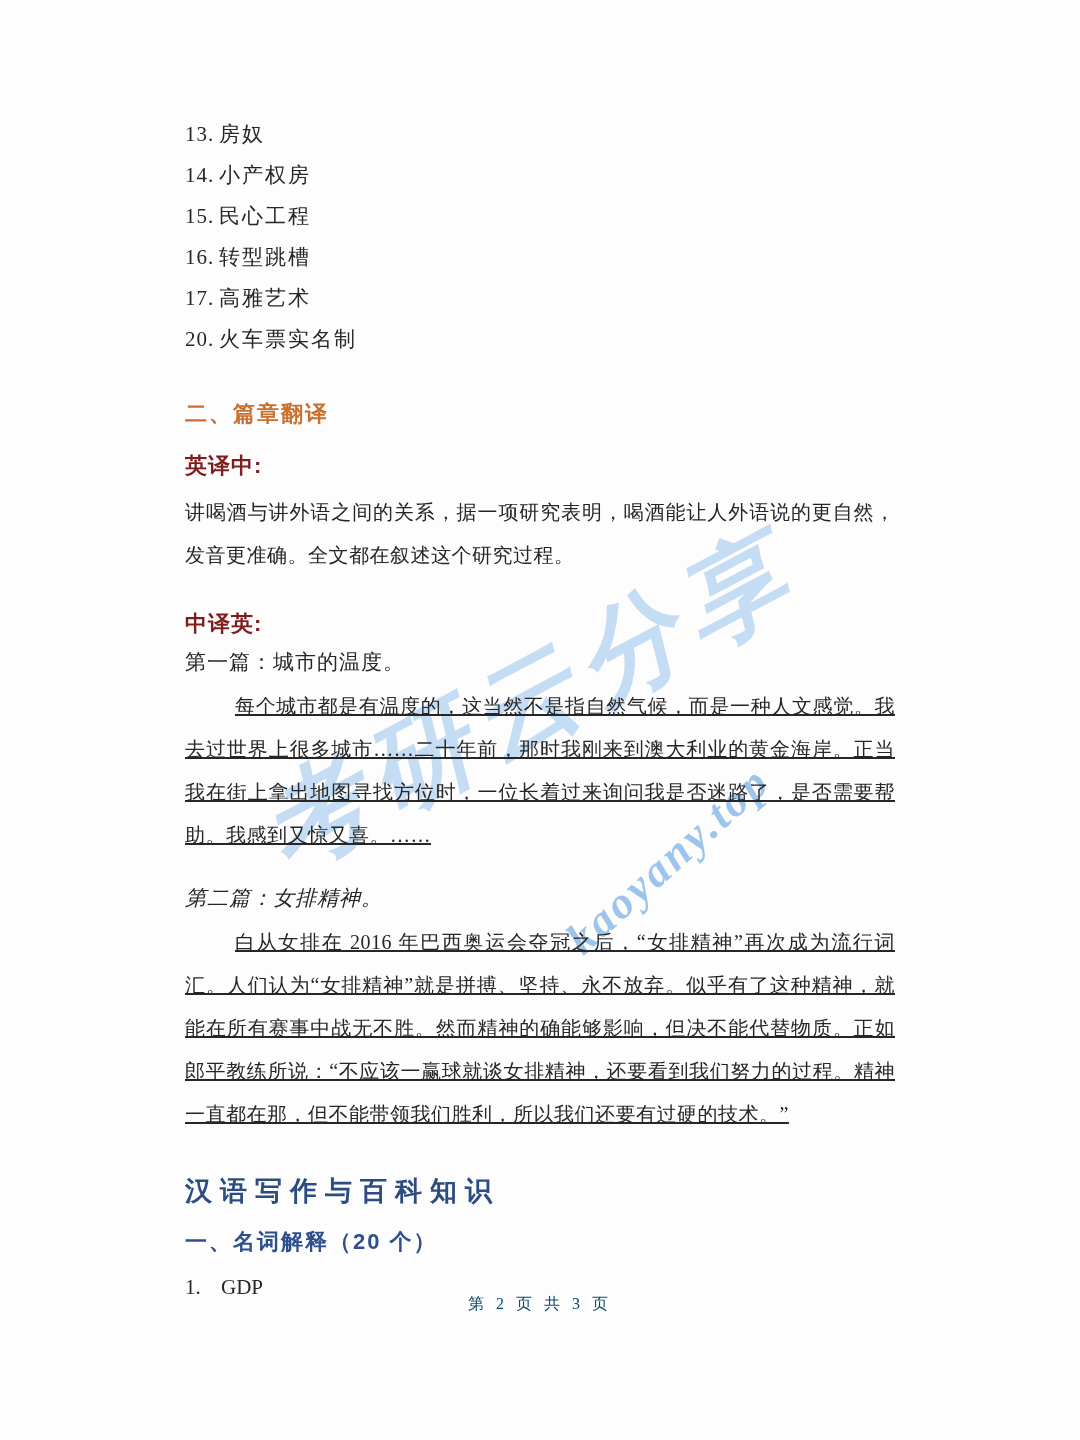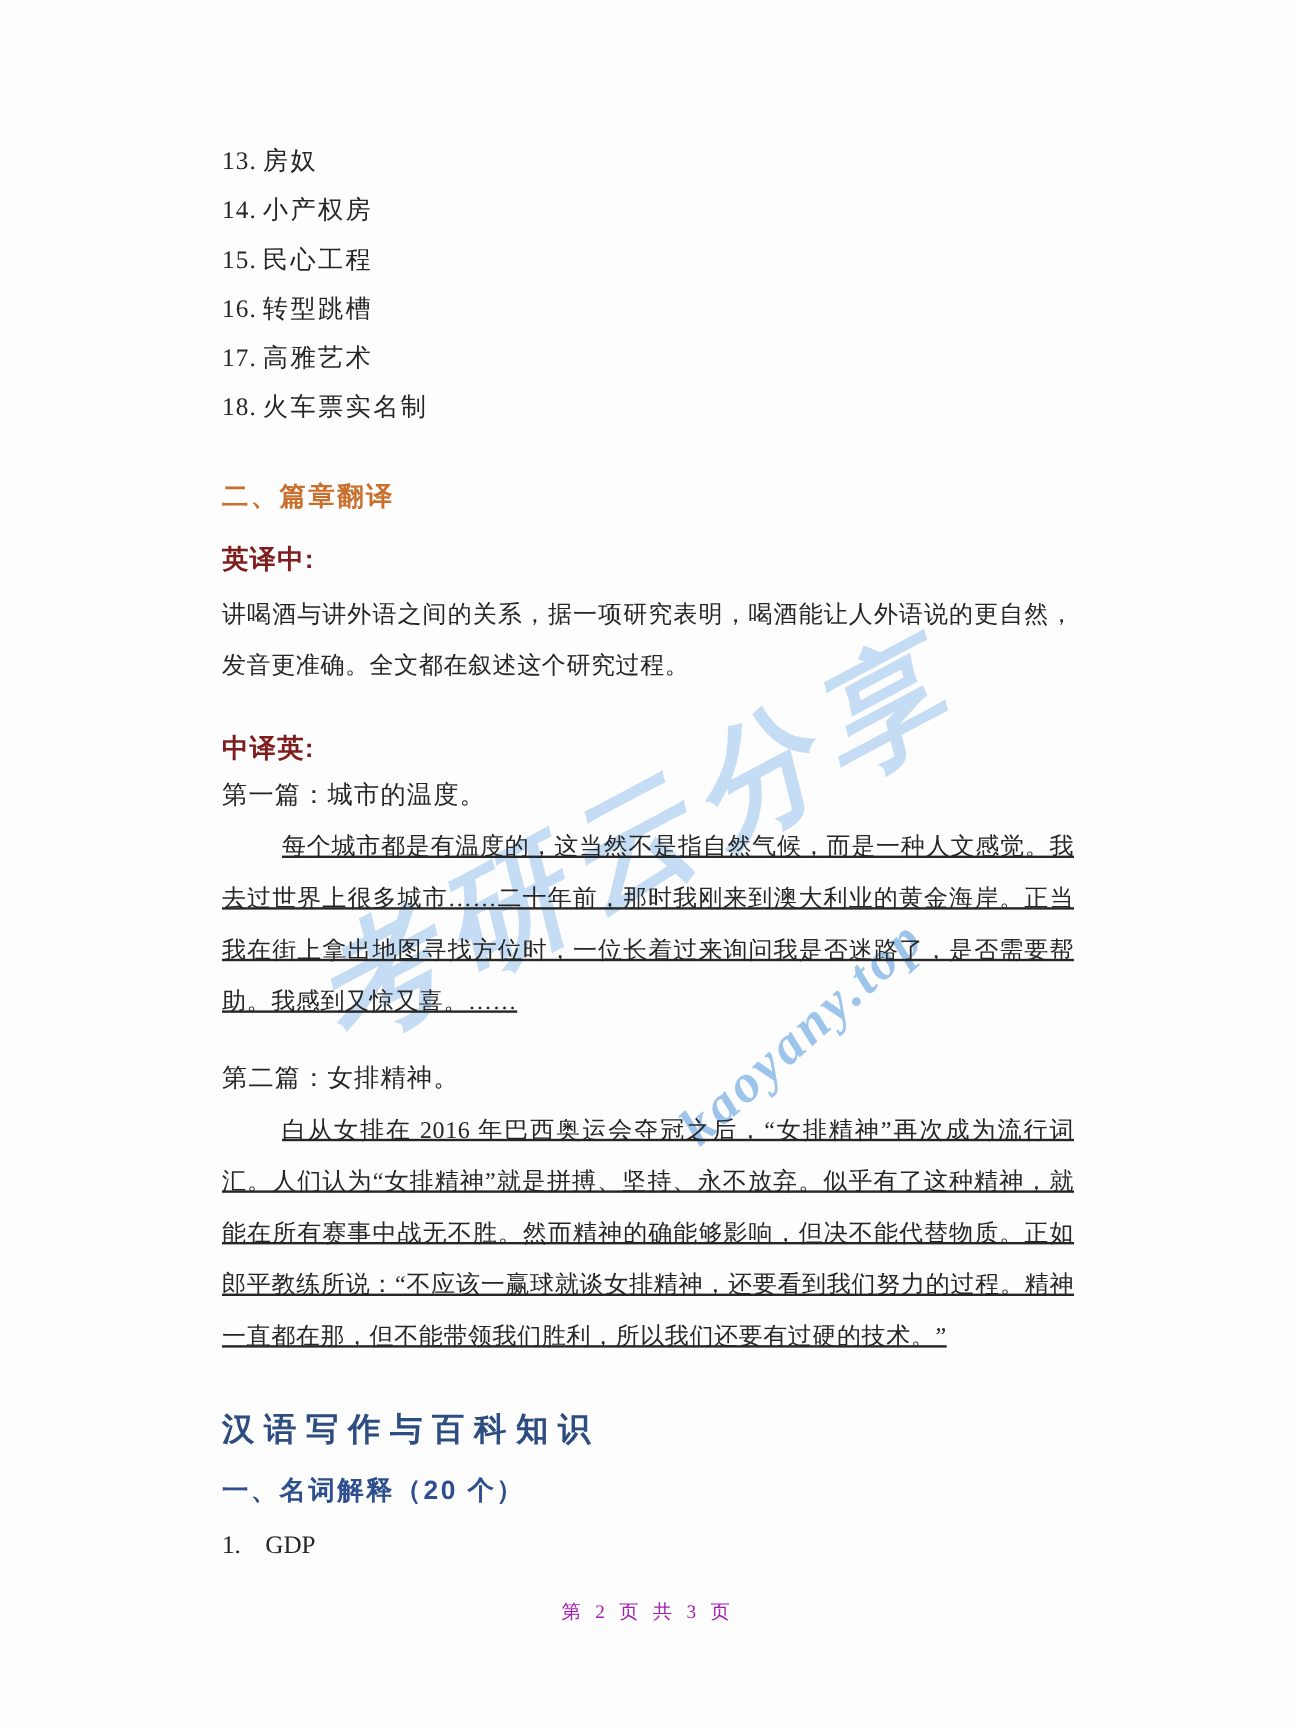--- a/index.html
+++ b/index.html
@@ -50,21 +50,21 @@
   
   .para {
     font-size: 20px;
     line-height: 43px;
     text-align: justify;
     letter-spacing: 0.5px;
   }
   .para-e2c { margin-top: 12px; }
   .piece-title { font-size: 21px; line-height: 26px; letter-spacing: 1px; }
   .piece1-title { margin-top: 12px; }
-  .piece2-title { margin-top: 28px; }
+  .piece2-title { margin-top: 28px; font-style: italic; }
   .para-indent { text-indent: 2.5em; text-decoration: underline; }
   .para-piece { margin-top: 10px; }
 
   
   .heading-blue-script {
     margin-top: 38px;
     font-family: "Liberation Serif", serif;
     font-weight: bold;
     font-size: 27px; line-height: 34px;
     color: #2d4c80;
@@ -113,25 +113,25 @@
     letter-spacing: 3px;
     color: rgba(124, 178, 230, 0.75);
     white-space: nowrap;
     pointer-events: none;
     user-select: none;
   }
 
   
   .footer {
     position: absolute; z-index: 2;
-    left: 0; top: 1334px;
+    left: 0; top: 1294px;
     width: 1080px;
     text-align: center;
     font-size: 16px; line-height: 20px;
-    color: #a21caf;
+    color: #0c4a6e;
     letter-spacing: 4px;
   }
 </style>
 </head>
 <body>
 
 <div class="page">
 
   <div class="watermark-cn">考研云分享</div>
   <div class="watermark-latin">kaoyany.top</div>
@@ -147,21 +147,21 @@
     <div class="vocab-item">
       <span class="vocab-num">15.</span><span class="vocab-term">民心工程</span>
     </div>
     <div class="vocab-item">
       <span class="vocab-num">16.</span><span class="vocab-term">转型跳槽</span>
     </div>
     <div class="vocab-item">
       <span class="vocab-num">17.</span><span class="vocab-term">高雅艺术</span>
     </div>
     <div class="vocab-item">
-      <span class="vocab-num">18.</span><span class="vocab-term">火车票实名制</span>
+      <span class="vocab-num">20.</span><span class="vocab-term">火车票实名制</span>
     </div>
 
     <div class="heading-orange">二、篇章翻译</div>
 
     <div class="label-bold label-e2c">英译中:</div>
     <div class="para para-e2c">讲喝酒与讲外语之间的关系，据一项研究表明，喝酒能让人外语说的更自然，发音更准确。全文都在叙述这个研究过程。</div>
 
     <div class="label-bold label-c2e">中译英:</div>
 
     <div class="piece-title piece1-title">第一篇：城市的温度。</div>

